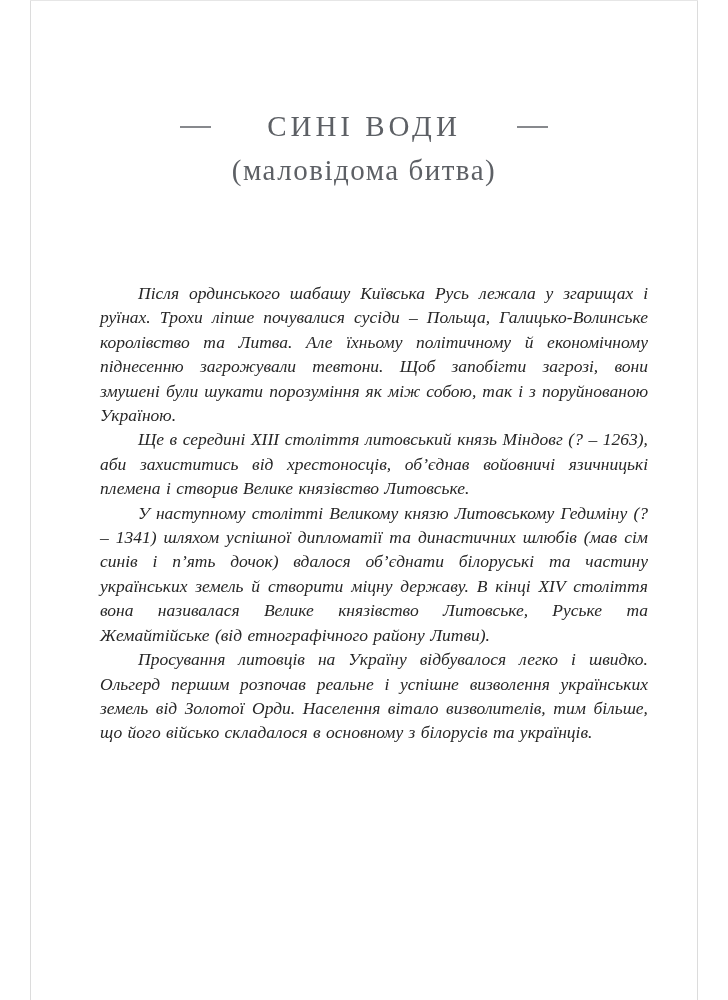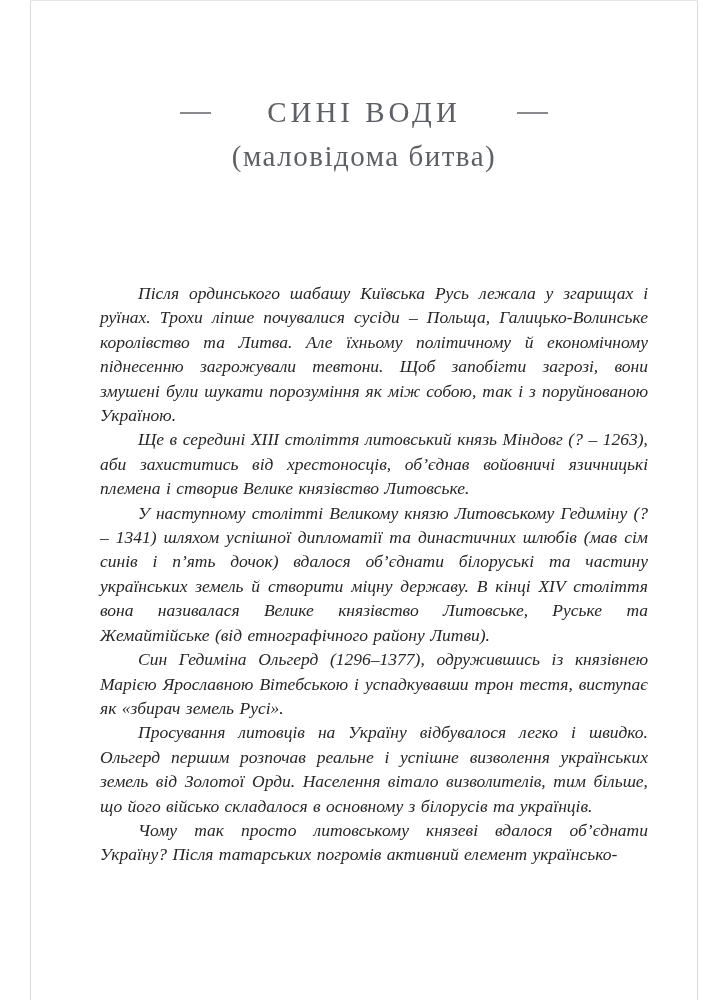--- a/index.html
+++ b/index.html
@@ -30,21 +30,21 @@
     left: 30px;
     right: 30px;
     top: 0;
     height: 1px;
     background: #e6e6e6;
   }
 
   
   .title-block {
     position: absolute;
-    top: 96px;
+    top: 110px;
     left: 0;
     right: 0;
     text-align: center;
     color: #5d6065;
   }
   .title-line1 {
     display: flex;
     align-items: center;
     justify-content: center;
     gap: 56px;
@@ -105,18 +105,16 @@
       <h1>СИНІ ВОДИ</h1>
       <span class="title-dash"></span>
     </div>
     <div class="title-line2">(маловідома битва)</div>
   </header>
 
   <main class="text-block" lang="uk">
       <p>Після ординського шабашу Київська Русь лежала у згарищах і руїнах. Трохи ліпше почувалися сусіди – Польща, Галицько-Волинське королівство та Литва. Але їхньому політичному й економічному піднесенню загрожували тевтони. Щоб запобігти загрозі, вони змушені були шукати порозуміння як між собою, так і з поруйнованою Україною.</p>
       <p>Ще в середині XIII століття литовський князь Міндовг (? – 1263), аби захиститись від хрестоносців, об’єднав войовничі язичницькі племена і створив Велике князівство Литовське.</p>
       <p>У наступному столітті Великому князю Литовському Гедиміну (? – 1341) шляхом успішної дипломатії та династичних шлюбів (мав сім синів і п’ять дочок) вдалося об’єднати білоруські та частину українських земель й створити міцну державу. В кінці XIV століття вона називалася Велике князівство Литовське, Руське та Жемайтійське (від етнографічного району Литви).</p>
-      <p>Син Гедиміна Ольгерд (1296–1377), одружившись із князівнею Марією Ярославною Вітебською і успадкувавши трон тестя, виступає як «збирач земель Русі».</p>
       <p>Просування литовців на Україну відбувалося легко і швидко. Ольгерд першим розпочав реальне і успішне визволення українських земель від Золотої Орди. Населення вітало визволителів, тим більше, що його військо складалося в основному з білорусів та українців.</p>
-      <p>Чому так просто литовському князеві вдалося об’єднати Україну? Після татарських погромів активний елемент українсько-</p>
     </main>
 
 </div>
 
 </body></html>

